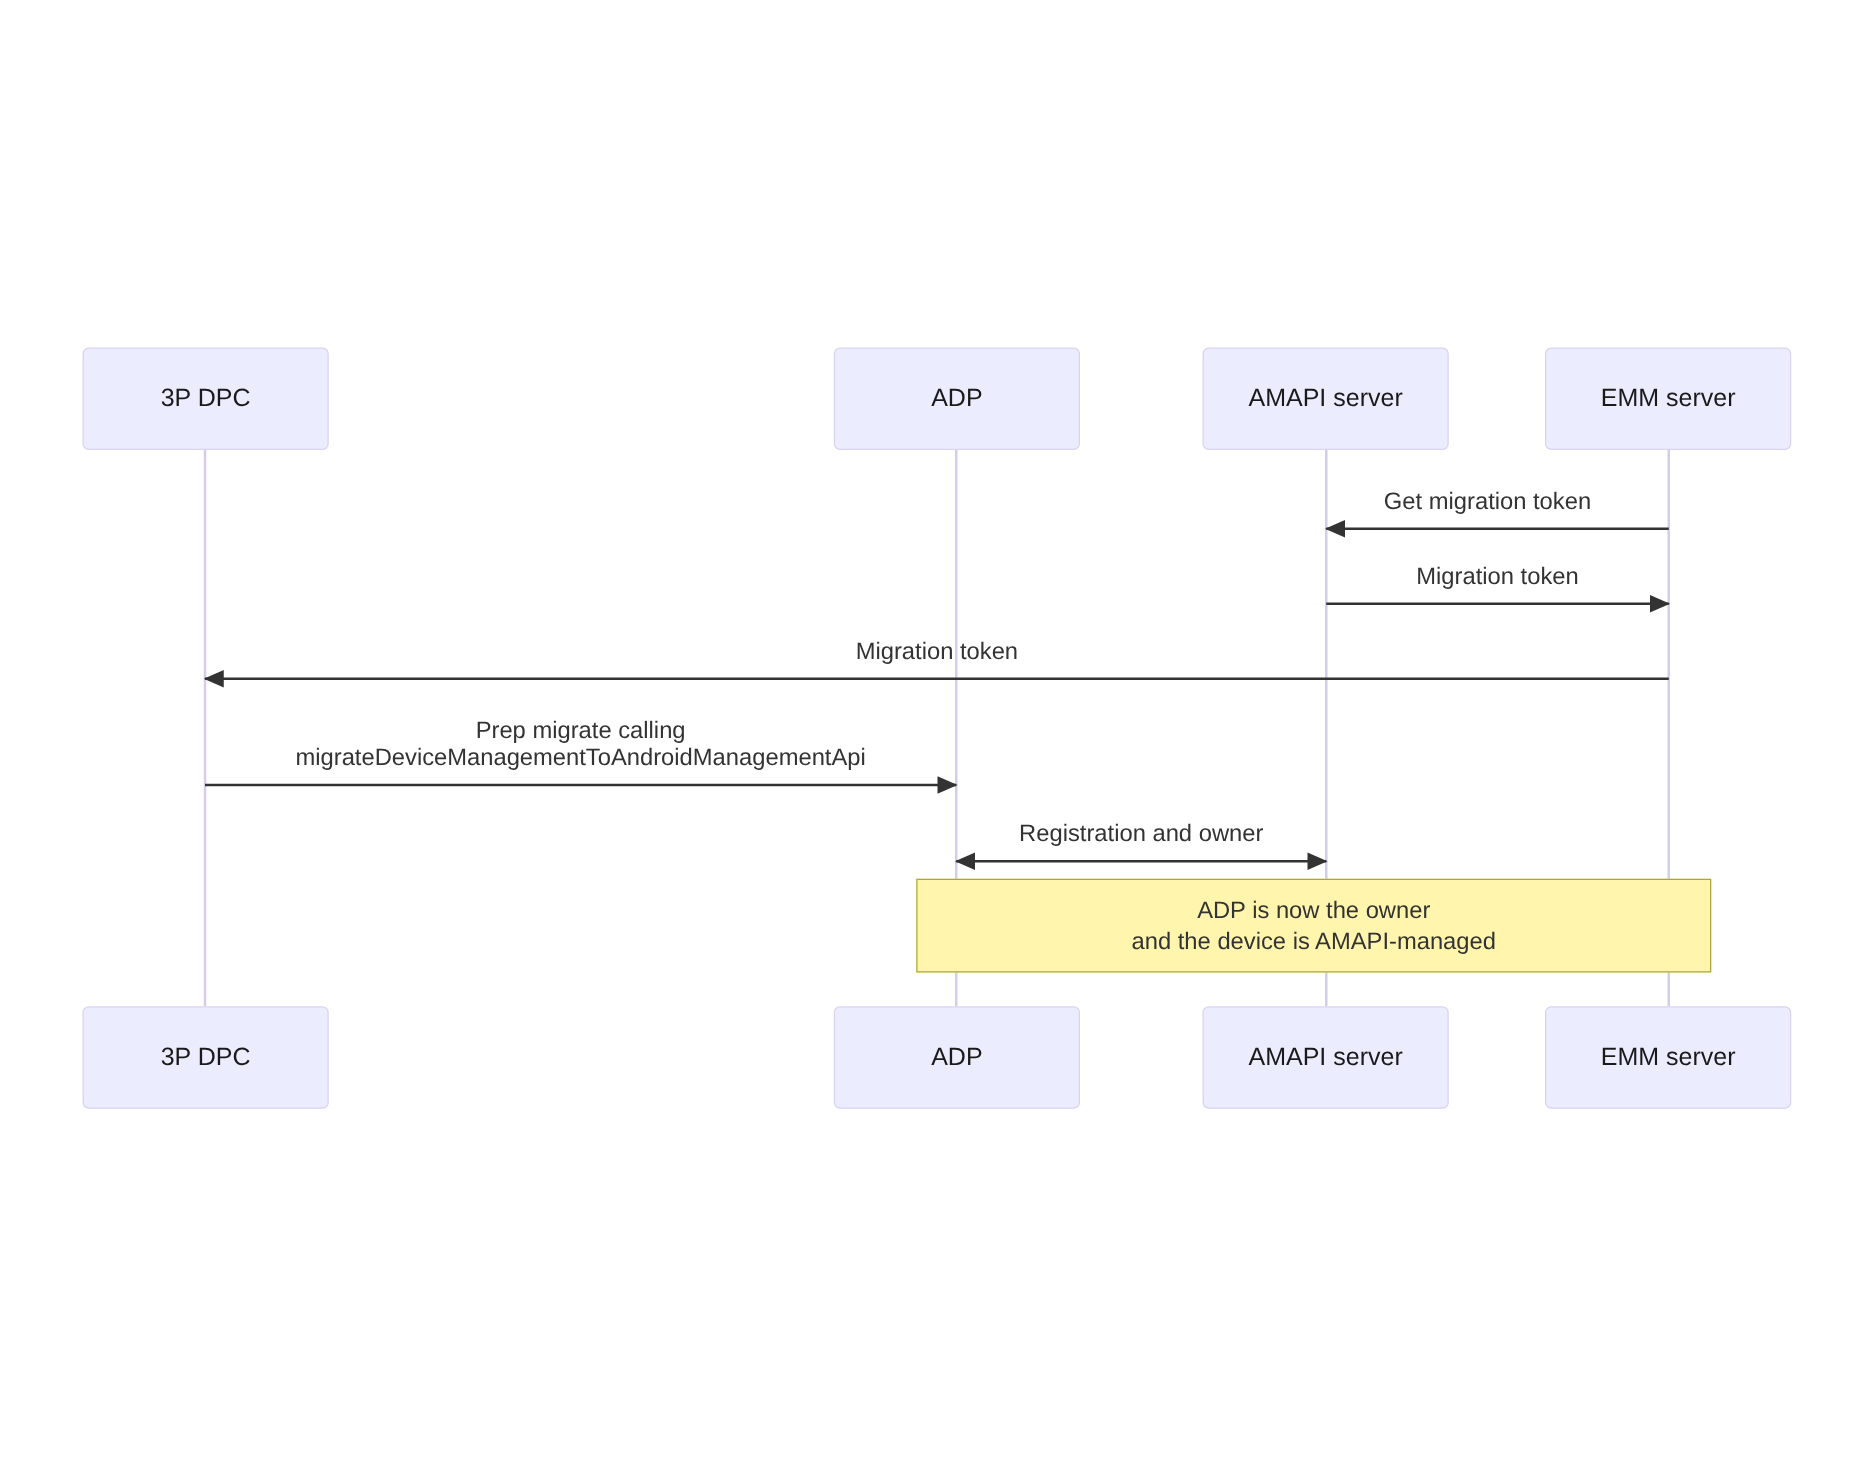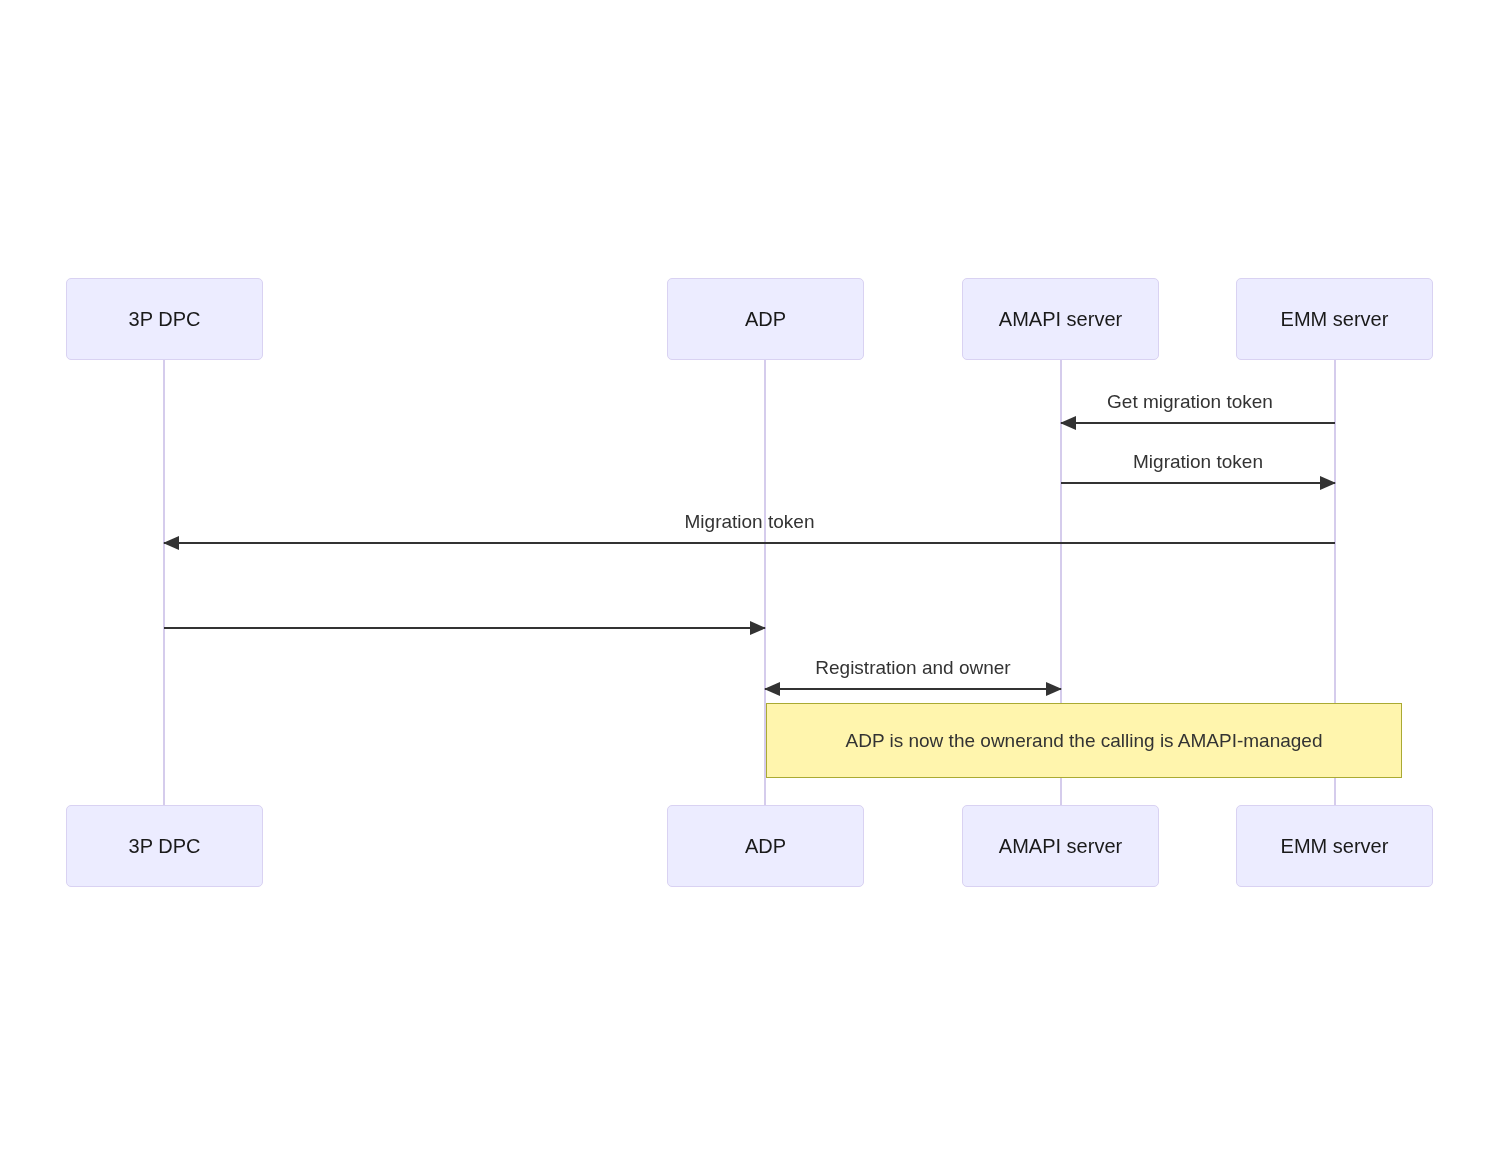--- a/index.html
+++ b/index.html
@@ -54,28 +54,28 @@
     position: absolute;
     width: 0; height: 0;
     top: -6px;
     border-top: 7px solid transparent;
     border-bottom: 7px solid transparent;
   }
   .arrowhead.left  { left: -1px;  border-right: 16px solid var(--arrow, #333333); }
   .arrowhead.right { right: -1px; border-left: 16px solid var(--arrow, #333333); }
   .note {
     position: absolute;
-    left: 766px;
+    left: 733px;
     top: 703px;
     width: 636px;
     height: 75px;
     background: var(--note-fill, #fff5ad);
     border: 1px solid var(--note-border, #aaaa33);
     display: flex;
-    flex-direction: row;
+    flex-direction: column;
     align-items: center;
     justify-content: center;
     text-align: center;
     font-size: 19px;
     line-height: 25px;
     color: var(--note-text, #333333);
   }
 </style>
 </head>
 <body>
@@ -114,35 +114,39 @@
     <span class="arrowhead right"></span>
   </div>
 
   <div class="msg-label" style="left:164px; top:511px; width:1171px">
     <div>Migration token</div>
   </div>
   <div class="msg-line" style="left:164px; top:542px; width:1171px">
     <span class="arrowhead left"></span>
   </div>
 
+  <div class="msg-label" style="left:164px; top:574px; width:601px">
+    <div>Prep migrate calling</div>
+    <div>migrateDeviceManagementToAndroidManagementApi</div>
+  </div>
   <div class="msg-line" style="left:164px; top:627px; width:601px">
     <span class="arrowhead right"></span>
   </div>
 
   <div class="msg-label" style="left:765px; top:657px; width:296px">
     <div>Registration and owner</div>
   </div>
   <div class="msg-line" style="left:765px; top:688px; width:296px">
     <span class="arrowhead left"></span>
     <span class="arrowhead right"></span>
   </div>
 
   <div class="note">
     <div>ADP is now the owner</div>
-    <div>and the calling is AMAPI-managed</div>
+    <div>and the device is AMAPI-managed</div>
   </div>
 
   <div class="actor bottom" style="left:66px">
     <span class="actor-label">3P DPC</span>
   </div>
   <div class="actor bottom" style="left:667px">
     <span class="actor-label">ADP</span>
   </div>
   <div class="actor bottom" style="left:962px">
     <span class="actor-label">AMAPI server</span>

